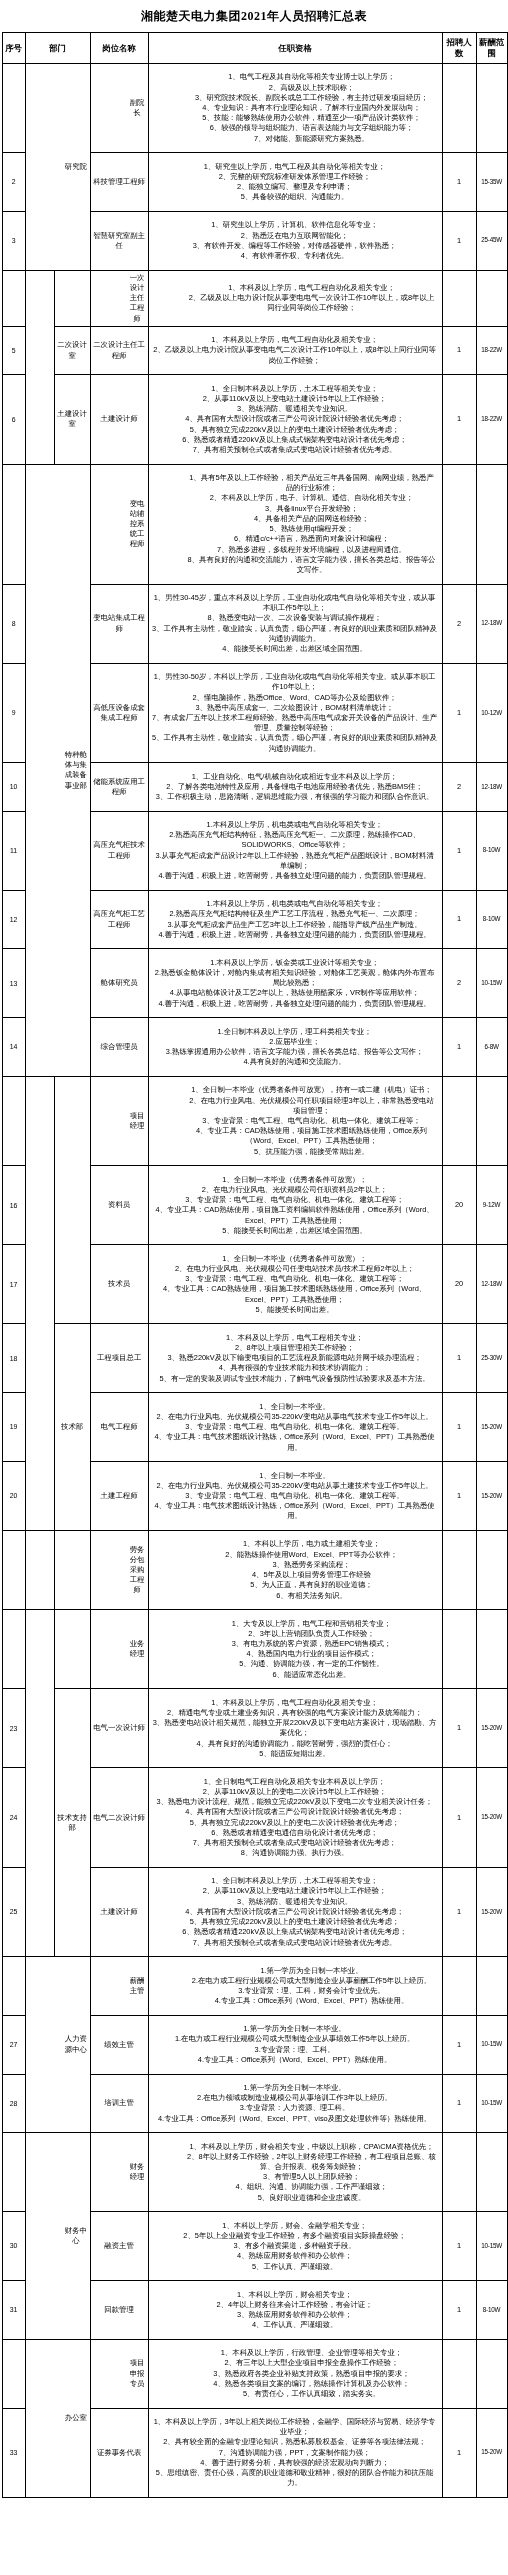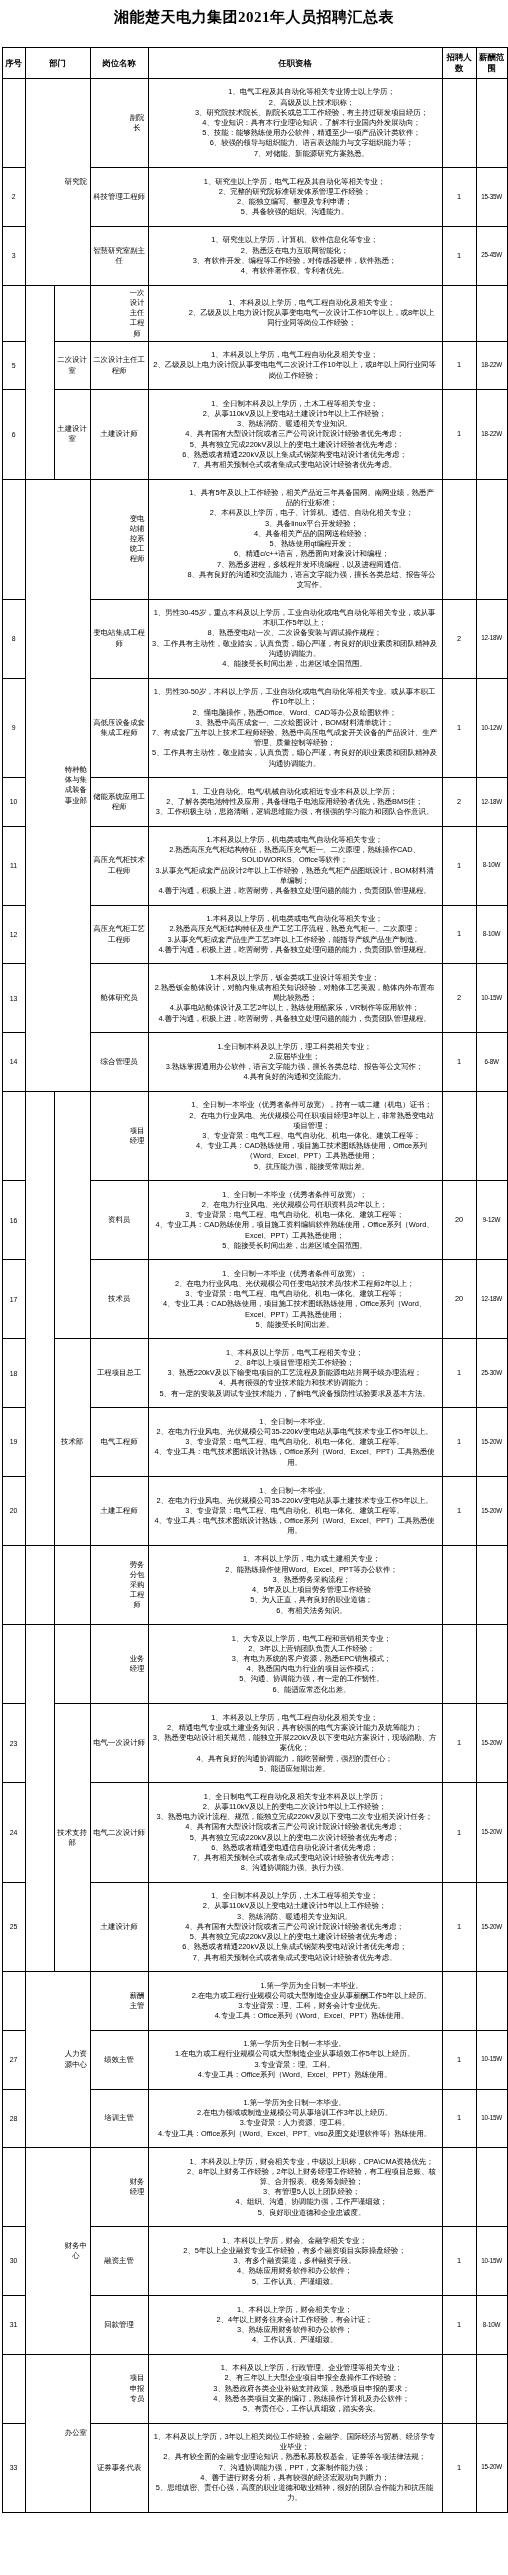--- a/index.html
+++ b/index.html
@@ -1,18 +1,18 @@
 <!DOCTYPE html>
 <html style="font-size:8.4px"><head>
 <meta charset="utf-8">
 <style>
   html, body { margin:0; padding:0; background:#fff; color:#000; }
   body { width:508px; font-family:"Liberation Sans", sans-serif; }
   .page-title {
-    text-align:center; font-weight:bold; font-size:15px;
+    text-align:center; font-weight:bold; font-size:12px;
     padding:8.4px 0 6.9px 0; letter-spacing:0.5px;
     font-family:"Liberation Serif", serif;
   }
   table.recruit {
     border-collapse:collapse; table-layout:fixed;
     width:505px; margin-left:1.6px;
   }
   table.recruit th, table.recruit td {
     border:0.5px solid #000; overflow:hidden;
     vertical-align:middle; text-align:center;
@@ -24,21 +24,21 @@
   td { font-size:7.4px; line-height:1.38; padding:2.1px 1.1px; }
   td.no-cell { font-size:6.9px; }
   td.dept { padding:1.1px 0.5px; }
   td.quals {
     text-align:left; padding:8.4px 4.2px 8.4px 3.2px;
   }
   td.quals div { margin:0; }
   td.count-cell { font-size:7.4px; }
   td.salary-cell { font-size:6.3px; padding:1.1px 0; letter-spacing:-0.2px; }
   tr.group-start td { border-top:1.1px solid #000;padding-left:37px; }
-  table.recruit { border:1.1px solid #000;margin-top:13px; }
+  table.recruit { border:1.1px solid #000; }
 </style>
 </head>
 <body>
 
 <div class="page-title">湘能楚天电力集团2021年人员招聘汇总表</div>
 
 <table class="recruit">
   <colgroup>
     <col style="width:23px">
     <col style="width:29px">

